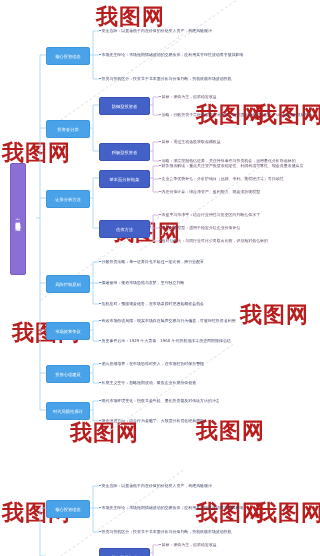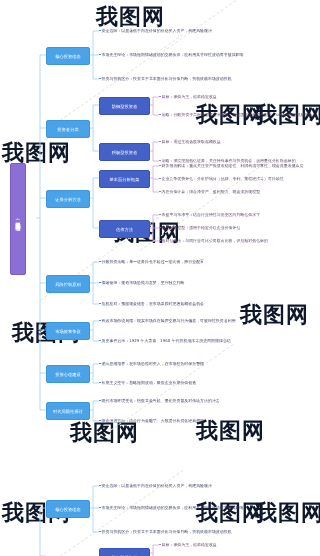--- a/index.html
+++ b/index.html
@@ -5,21 +5,21 @@
   html,body{margin:0;padding:0;}
   body{
     width:320px;height:556px;background:#ffffff;
     font-family:"DejaVu Sans","Liberation Sans",sans-serif;
     overflow:hidden;position:relative;
   }
   .canvas{position:absolute;left:0;top:0;width:320px;height:556px;overflow:hidden;}
   svg.wires{position:absolute;left:0;top:0;width:320px;height:556px;pointer-events:none;}
 
   
-  .wm{position:absolute;color:#0f172a;font-weight:bold;
+  .wm{position:absolute;color:#b91c1c;font-weight:bold;
       font-family:Liberation Serif, serif;
       user-select:none;white-space:nowrap;z-index:0;}
   .wm-big{font-size:22px;letter-spacing:1px;}
   .wm-diag{position:absolute;width:150px;height:0;border-top:1px dashed #e6e6e6;
            transform-origin:0 0;z-index:0;}
 
   
   .root{
     position:absolute;background:#8b6fd4;border:1px solid #7a5cc8;border-radius:2px;
     display:flex;align-items:center;justify-content:center;z-index:3;

